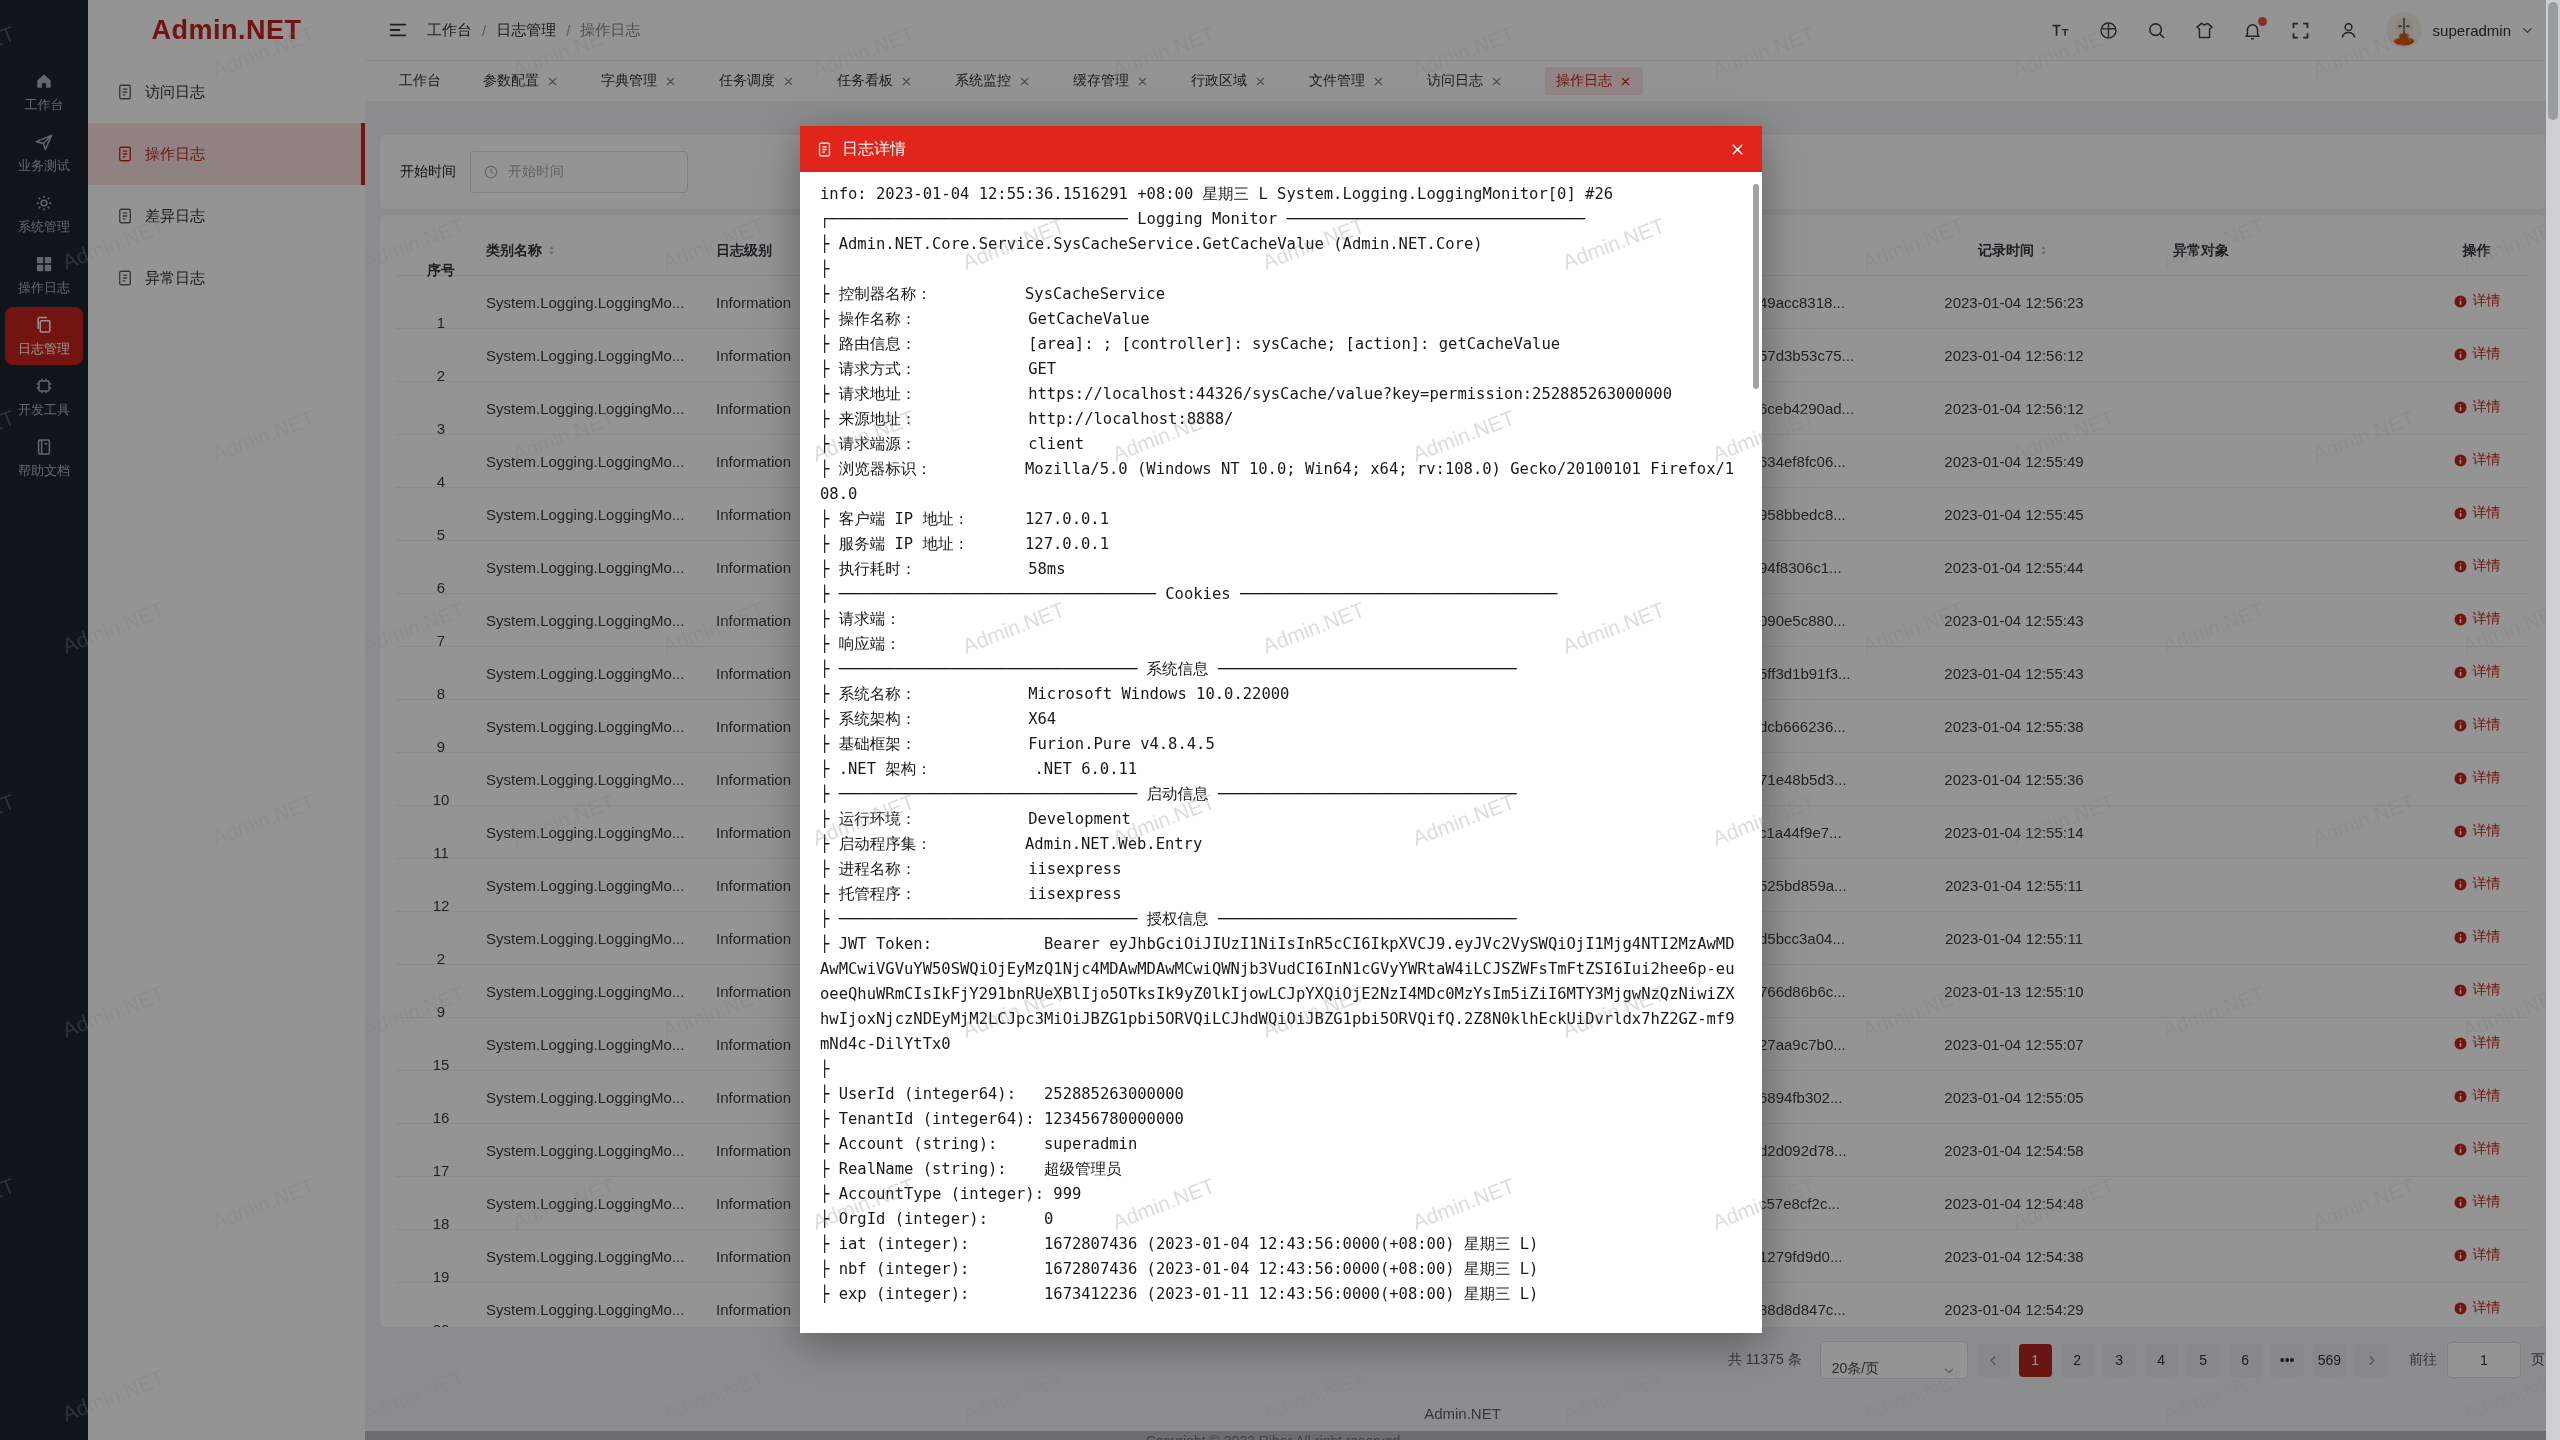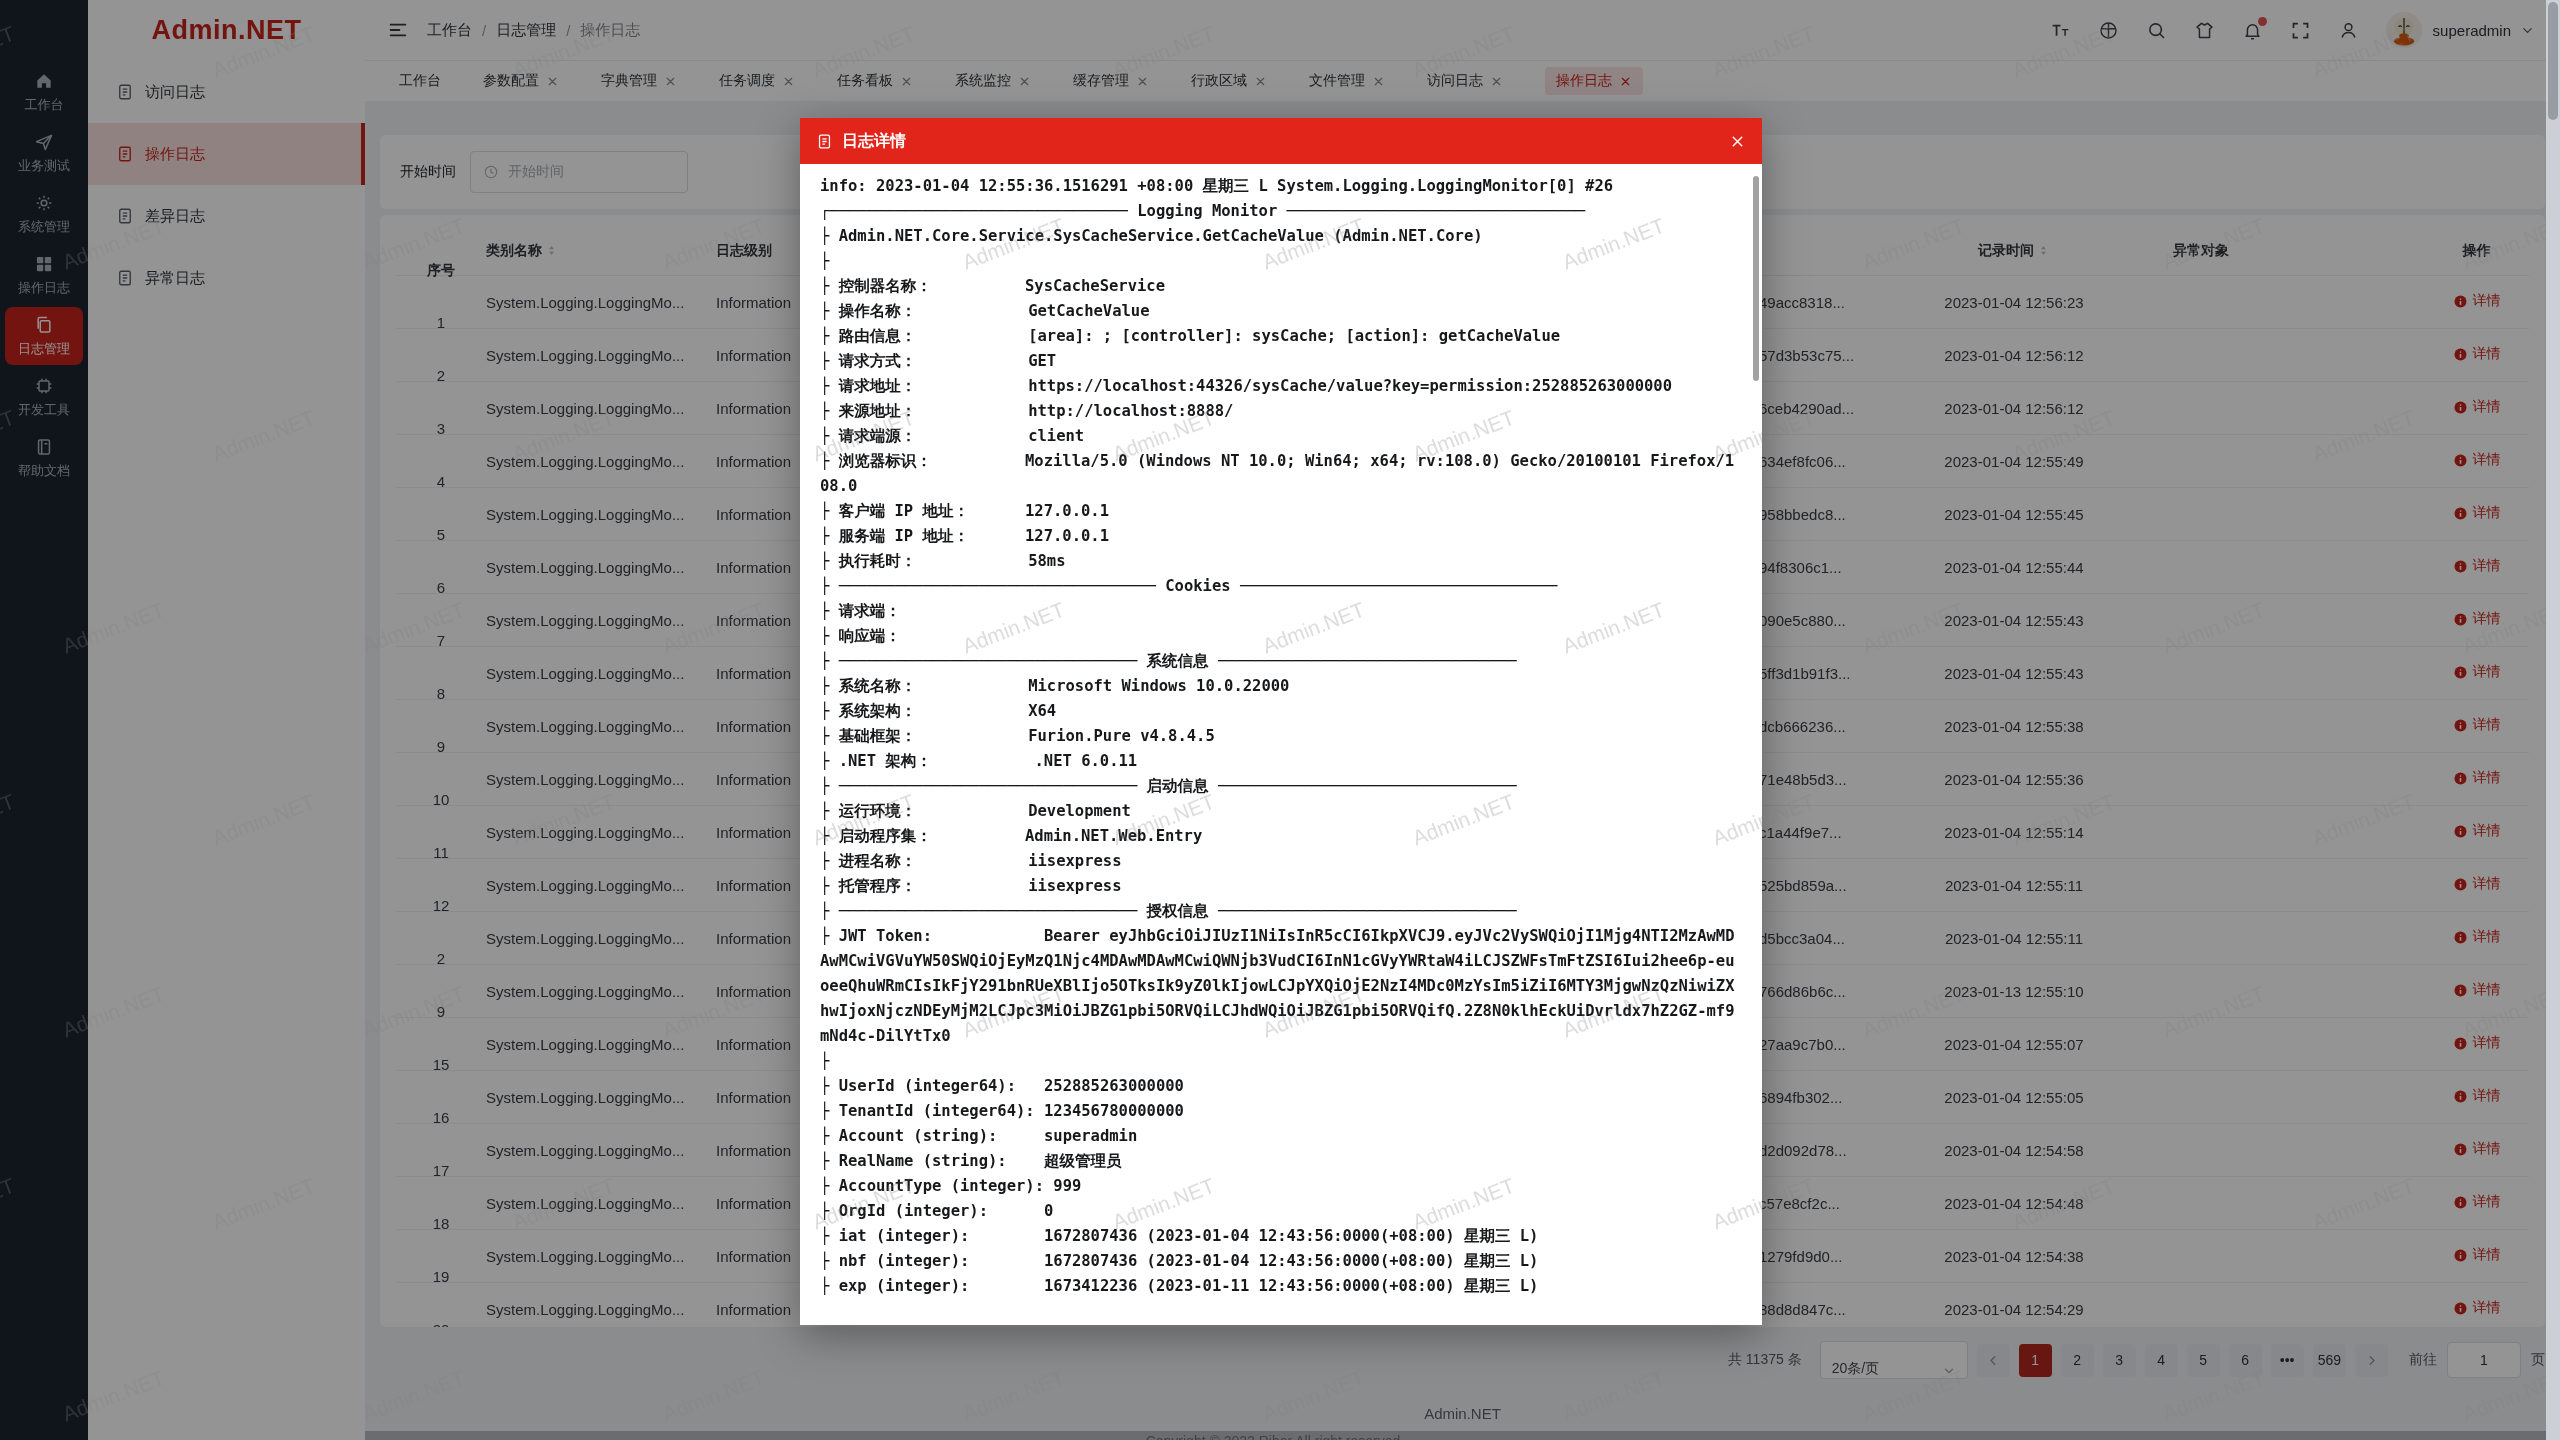--- a/index.html
+++ b/index.html
@@ -83,22 +83,22 @@
   .pbtn svg{width:15px;height:15px;color:#8d9199;}
   .goto{display:flex;align-items:center;gap:10px;margin-left:12px;}
   .goto-input{width:72px;height:34px;border:1px solid #d9dce2;border-radius:4px;background:#fff;text-align:center;
               line-height:34px;color:#2f3338;}
   
   .footer1{position:absolute;top:1304px;left:0;right:0;text-align:center;color:#606368;font-size:15px;}
   .bottom-strip{position:absolute;left:0;right:14px;bottom:0;height:9px;background:#b7bbc2;overflow:hidden;
                 text-align:center;color:#6d7178;font-size:14px;line-height:20px;}
   
   .overlay{position:absolute;inset:0;background:rgba(0,0,0,.42);z-index:30;}
-  .modal{position:absolute;left:800px;top:118px;width:962px;height:1207px;background:#fff;z-index:40;
-         box-shadow:0 10px 40px rgba(0,0,0,.35);font-weight:bold;}
+  .modal{position:absolute;left:800px;top:126px;width:962px;height:1207px;background:#fff;z-index:40;
+         box-shadow:0 10px 40px rgba(0,0,0,.35);}
   .modal-head{height:46px;background:#e1251b;color:#fff;display:flex;align-items:center;gap:9px;
               padding:0 16px;font-size:16px;}
   .modal-head .m-icon svg{width:17px;height:17px;}
   .modal-close{margin-left:auto;cursor:pointer;}
   .modal-close svg{width:17px;height:17px;}
   .modal-body{position:absolute;top:46px;left:0;right:0;bottom:0;overflow:hidden;padding:10px 20px 0 20px;}
   .modal-body pre{margin:0;font-family:"DejaVu Sans Mono","Liberation Mono",monospace;font-size:15.5px;
                   line-height:25px;color:#17181a;white-space:pre-wrap;word-break:break-all;}
   .modal-scrollbar{position:absolute;right:3px;top:58px;width:6px;height:205px;border-radius:3px;
                    background:rgba(70,70,70,.5);z-index:41;cursor:pointer;}

